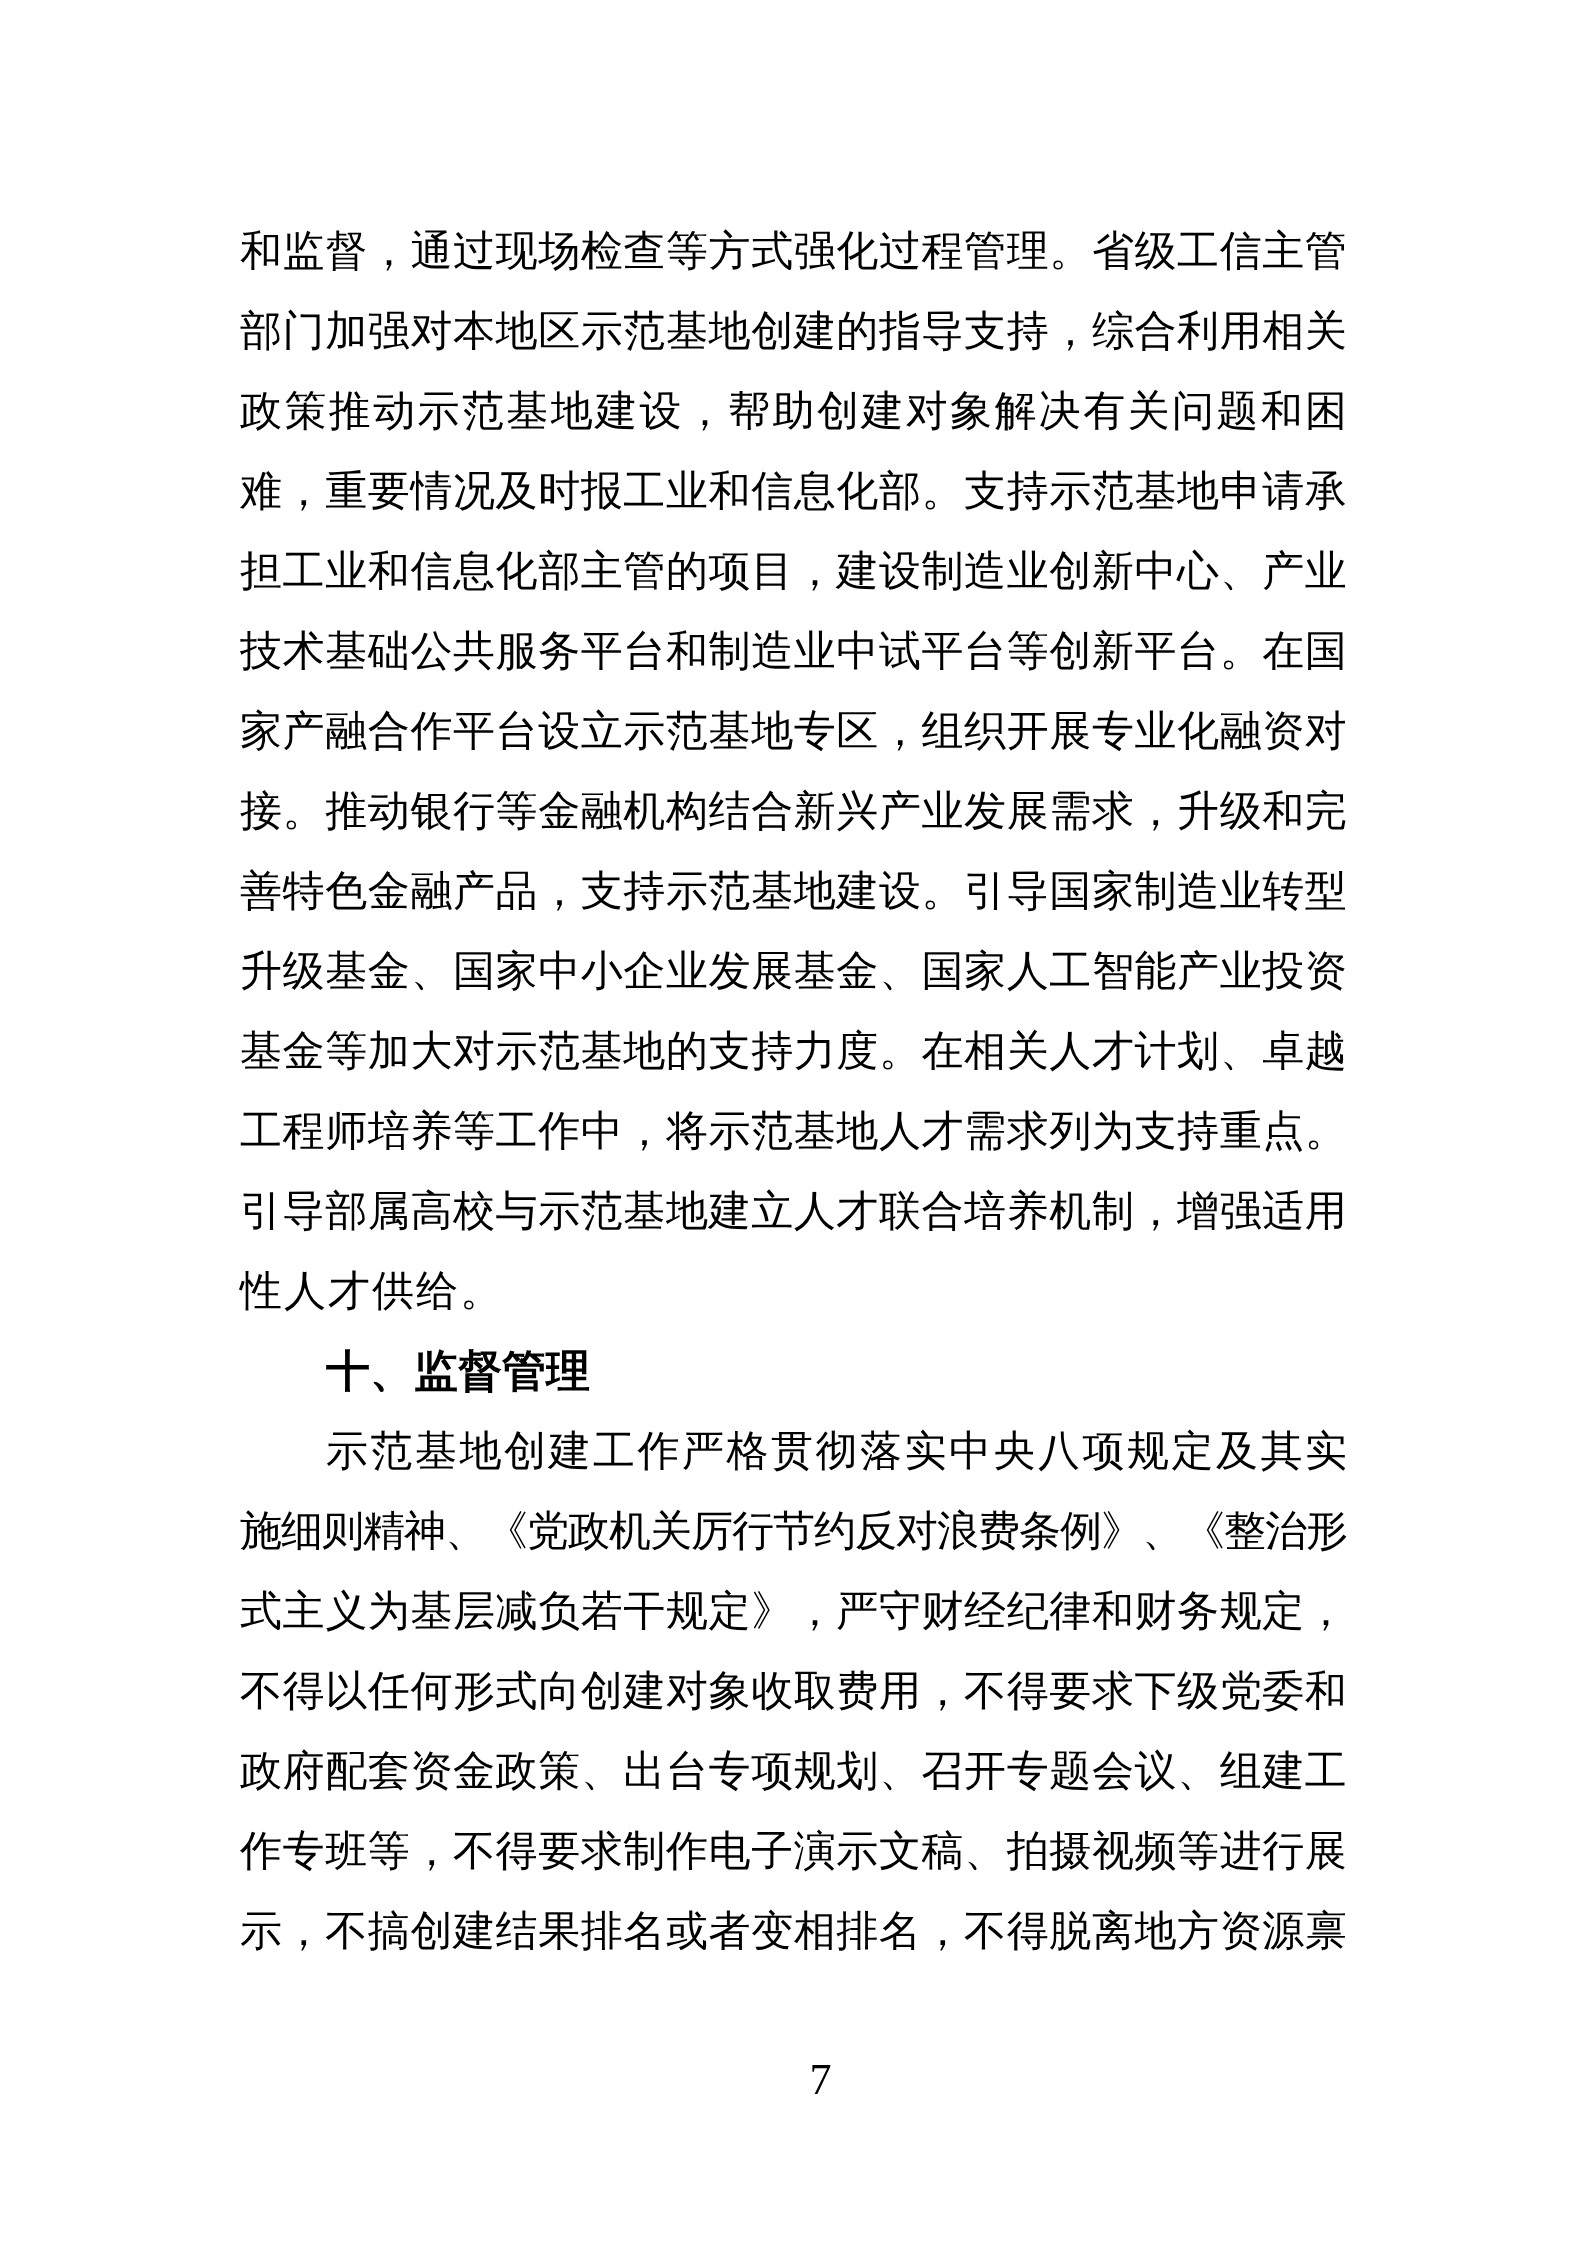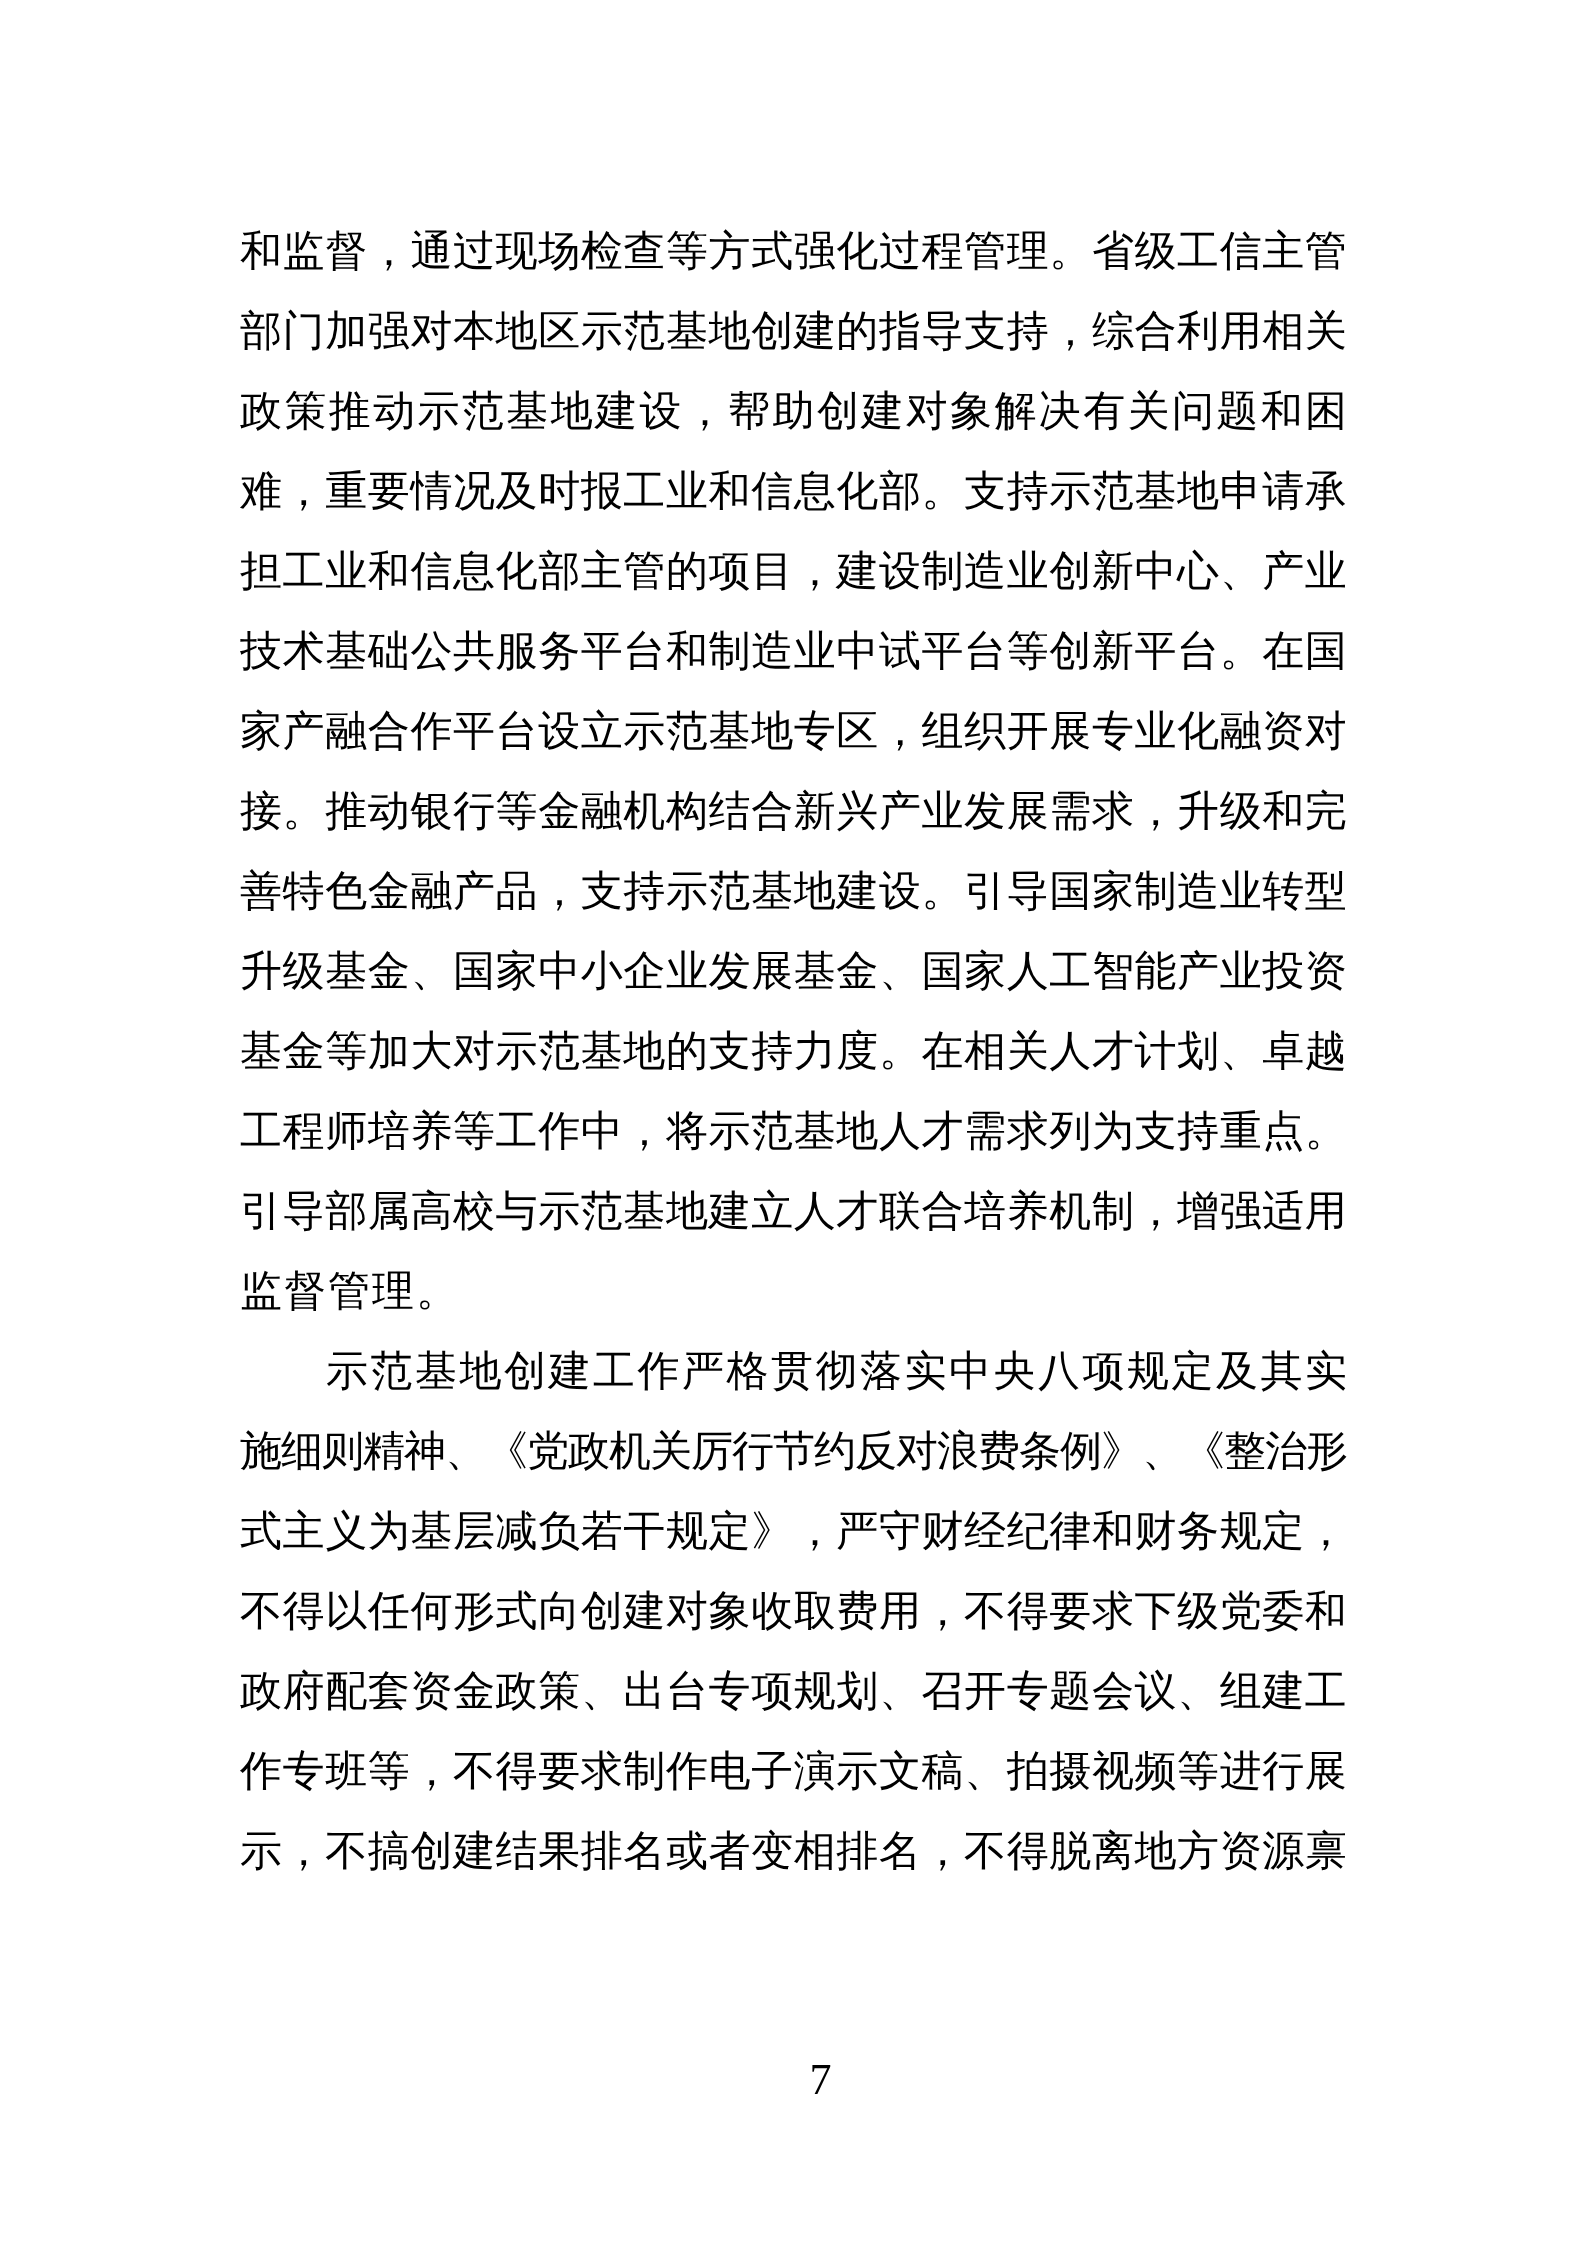--- a/index.html
+++ b/index.html
@@ -76,21 +76,22 @@
       <div class="line justify"><span class="char">难</span><span class="char">，</span><span class="char">重</span><span class="char">要</span><span class="char">情</span><span class="char">况</span><span class="char">及</span><span class="char">时</span><span class="char">报</span><span class="char">工</span><span class="char">业</span><span class="char">和</span><span class="char">信</span><span class="char">息</span><span class="char">化</span><span class="char">部</span><span class="char">。</span><span class="char">支</span><span class="char">持</span><span class="char">示</span><span class="char">范</span><span class="char">基</span><span class="char">地</span><span class="char">申</span><span class="char">请</span><span class="char">承</span></div>
       <div class="line justify"><span class="char">担</span><span class="char">工</span><span class="char">业</span><span class="char">和</span><span class="char">信</span><span class="char">息</span><span class="char">化</span><span class="char">部</span><span class="char">主</span><span class="char">管</span><span class="char">的</span><span class="char">项</span><span class="char">目</span><span class="char">，</span><span class="char">建</span><span class="char">设</span><span class="char">制</span><span class="char">造</span><span class="char">业</span><span class="char">创</span><span class="char">新</span><span class="char">中</span><span class="char">心</span><span class="char">、</span><span class="char">产</span><span class="char">业</span></div>
       <div class="line justify"><span class="char">技</span><span class="char">术</span><span class="char">基</span><span class="char">础</span><span class="char">公</span><span class="char">共</span><span class="char">服</span><span class="char">务</span><span class="char">平</span><span class="char">台</span><span class="char">和</span><span class="char">制</span><span class="char">造</span><span class="char">业</span><span class="char">中</span><span class="char">试</span><span class="char">平</span><span class="char">台</span><span class="char">等</span><span class="char">创</span><span class="char">新</span><span class="char">平</span><span class="char">台</span><span class="char">。</span><span class="char">在</span><span class="char">国</span></div>
       <div class="line justify"><span class="char">家</span><span class="char">产</span><span class="char">融</span><span class="char">合</span><span class="char">作</span><span class="char">平</span><span class="char">台</span><span class="char">设</span><span class="char">立</span><span class="char">示</span><span class="char">范</span><span class="char">基</span><span class="char">地</span><span class="char">专</span><span class="char">区</span><span class="char">，</span><span class="char">组</span><span class="char">织</span><span class="char">开</span><span class="char">展</span><span class="char">专</span><span class="char">业</span><span class="char">化</span><span class="char">融</span><span class="char">资</span><span class="char">对</span></div>
       <div class="line justify"><span class="char">接</span><span class="char">。</span><span class="char">推</span><span class="char">动</span><span class="char">银</span><span class="char">行</span><span class="char">等</span><span class="char">金</span><span class="char">融</span><span class="char">机</span><span class="char">构</span><span class="char">结</span><span class="char">合</span><span class="char">新</span><span class="char">兴</span><span class="char">产</span><span class="char">业</span><span class="char">发</span><span class="char">展</span><span class="char">需</span><span class="char">求</span><span class="char">，</span><span class="char">升</span><span class="char">级</span><span class="char">和</span><span class="char">完</span></div>
       <div class="line justify"><span class="char">善</span><span class="char">特</span><span class="char">色</span><span class="char">金</span><span class="char">融</span><span class="char">产</span><span class="char">品</span><span class="char">，</span><span class="char">支</span><span class="char">持</span><span class="char">示</span><span class="char">范</span><span class="char">基</span><span class="char">地</span><span class="char">建</span><span class="char">设</span><span class="char">。</span><span class="char">引</span><span class="char">导</span><span class="char">国</span><span class="char">家</span><span class="char">制</span><span class="char">造</span><span class="char">业</span><span class="char">转</span><span class="char">型</span></div>
       <div class="line justify"><span class="char">升</span><span class="char">级</span><span class="char">基</span><span class="char">金</span><span class="char">、</span><span class="char">国</span><span class="char">家</span><span class="char">中</span><span class="char">小</span><span class="char">企</span><span class="char">业</span><span class="char">发</span><span class="char">展</span><span class="char">基</span><span class="char">金</span><span class="char">、</span><span class="char">国</span><span class="char">家</span><span class="char">人</span><span class="char">工</span><span class="char">智</span><span class="char">能</span><span class="char">产</span><span class="char">业</span><span class="char">投</span><span class="char">资</span></div>
       <div class="line justify"><span class="char">基</span><span class="char">金</span><span class="char">等</span><span class="char">加</span><span class="char">大</span><span class="char">对</span><span class="char">示</span><span class="char">范</span><span class="char">基</span><span class="char">地</span><span class="char">的</span><span class="char">支</span><span class="char">持</span><span class="char">力</span><span class="char">度</span><span class="char">。</span><span class="char">在</span><span class="char">相</span><span class="char">关</span><span class="char">人</span><span class="char">才</span><span class="char">计</span><span class="char">划</span><span class="char">、</span><span class="char">卓</span><span class="char">越</span></div>
       <div class="line justify"><span class="char">工</span><span class="char">程</span><span class="char">师</span><span class="char">培</span><span class="char">养</span><span class="char">等</span><span class="char">工</span><span class="char">作</span><span class="char">中</span><span class="char">，</span><span class="char">将</span><span class="char">示</span><span class="char">范</span><span class="char">基</span><span class="char">地</span><span class="char">人</span><span class="char">才</span><span class="char">需</span><span class="char">求</span><span class="char">列</span><span class="char">为</span><span class="char">支</span><span class="char">持</span><span class="char">重</span><span class="char">点</span><span class="char">。</span></div>
       <div class="line justify"><span class="char">引</span><span class="char">导</span><span class="char">部</span><span class="char">属</span><span class="char">高</span><span class="char">校</span><span class="char">与</span><span class="char">示</span><span class="char">范</span><span class="char">基</span><span class="char">地</span><span class="char">建</span><span class="char">立</span><span class="char">人</span><span class="char">才</span><span class="char">联</span><span class="char">合</span><span class="char">培</span><span class="char">养</span><span class="char">机</span><span class="char">制</span><span class="char">，</span><span class="char">增</span><span class="char">强</span><span class="char">适</span><span class="char">用</span></div>
-      <div class="line left">监督管理。</div>
+      <div class="line left">性人才供给。</div>
+      <div class="line heading indent2">十、监督管理</div>
       <div class="line justify indent2"><span class="char">示</span><span class="char">范</span><span class="char">基</span><span class="char">地</span><span class="char">创</span><span class="char">建</span><span class="char">工</span><span class="char">作</span><span class="char">严</span><span class="char">格</span><span class="char">贯</span><span class="char">彻</span><span class="char">落</span><span class="char">实</span><span class="char">中</span><span class="char">央</span><span class="char">八</span><span class="char">项</span><span class="char">规</span><span class="char">定</span><span class="char">及</span><span class="char">其</span><span class="char">实</span></div>
       <div class="line justify"><span class="char">施</span><span class="char">细</span><span class="char">则</span><span class="char">精</span><span class="char">神</span><span class="char">、</span><span class="char">《</span><span class="char">党</span><span class="char">政</span><span class="char">机</span><span class="char">关</span><span class="char">厉</span><span class="char">行</span><span class="char">节</span><span class="char">约</span><span class="char">反</span><span class="char">对</span><span class="char">浪</span><span class="char">费</span><span class="char">条</span><span class="char">例</span><span class="char">》</span><span class="char">、</span><span class="char">《</span><span class="char">整</span><span class="char">治</span><span class="char">形</span></div>
       <div class="line justify"><span class="char">式</span><span class="char">主</span><span class="char">义</span><span class="char">为</span><span class="char">基</span><span class="char">层</span><span class="char">减</span><span class="char">负</span><span class="char">若</span><span class="char">干</span><span class="char">规</span><span class="char">定</span><span class="char">》</span><span class="char">，</span><span class="char">严</span><span class="char">守</span><span class="char">财</span><span class="char">经</span><span class="char">纪</span><span class="char">律</span><span class="char">和</span><span class="char">财</span><span class="char">务</span><span class="char">规</span><span class="char">定</span><span class="char">，</span></div>
       <div class="line justify"><span class="char">不</span><span class="char">得</span><span class="char">以</span><span class="char">任</span><span class="char">何</span><span class="char">形</span><span class="char">式</span><span class="char">向</span><span class="char">创</span><span class="char">建</span><span class="char">对</span><span class="char">象</span><span class="char">收</span><span class="char">取</span><span class="char">费</span><span class="char">用</span><span class="char">，</span><span class="char">不</span><span class="char">得</span><span class="char">要</span><span class="char">求</span><span class="char">下</span><span class="char">级</span><span class="char">党</span><span class="char">委</span><span class="char">和</span></div>
       <div class="line justify"><span class="char">政</span><span class="char">府</span><span class="char">配</span><span class="char">套</span><span class="char">资</span><span class="char">金</span><span class="char">政</span><span class="char">策</span><span class="char">、</span><span class="char">出</span><span class="char">台</span><span class="char">专</span><span class="char">项</span><span class="char">规</span><span class="char">划</span><span class="char">、</span><span class="char">召</span><span class="char">开</span><span class="char">专</span><span class="char">题</span><span class="char">会</span><span class="char">议</span><span class="char">、</span><span class="char">组</span><span class="char">建</span><span class="char">工</span></div>
       <div class="line justify"><span class="char">作</span><span class="char">专</span><span class="char">班</span><span class="char">等</span><span class="char">，</span><span class="char">不</span><span class="char">得</span><span class="char">要</span><span class="char">求</span><span class="char">制</span><span class="char">作</span><span class="char">电</span><span class="char">子</span><span class="char">演</span><span class="char">示</span><span class="char">文</span><span class="char">稿</span><span class="char">、</span><span class="char">拍</span><span class="char">摄</span><span class="char">视</span><span class="char">频</span><span class="char">等</span><span class="char">进</span><span class="char">行</span><span class="char">展</span></div>
       <div class="line justify"><span class="char">示</span><span class="char">，</span><span class="char">不</span><span class="char">搞</span><span class="char">创</span><span class="char">建</span><span class="char">结</span><span class="char">果</span><span class="char">排</span><span class="char">名</span><span class="char">或</span><span class="char">者</span><span class="char">变</span><span class="char">相</span><span class="char">排</span><span class="char">名</span><span class="char">，</span><span class="char">不</span><span class="char">得</span><span class="char">脱</span><span class="char">离</span><span class="char">地</span><span class="char">方</span><span class="char">资</span><span class="char">源</span><span class="char">禀</span></div>
     </div>
   <div class="page-number">7</div>
 </div>

